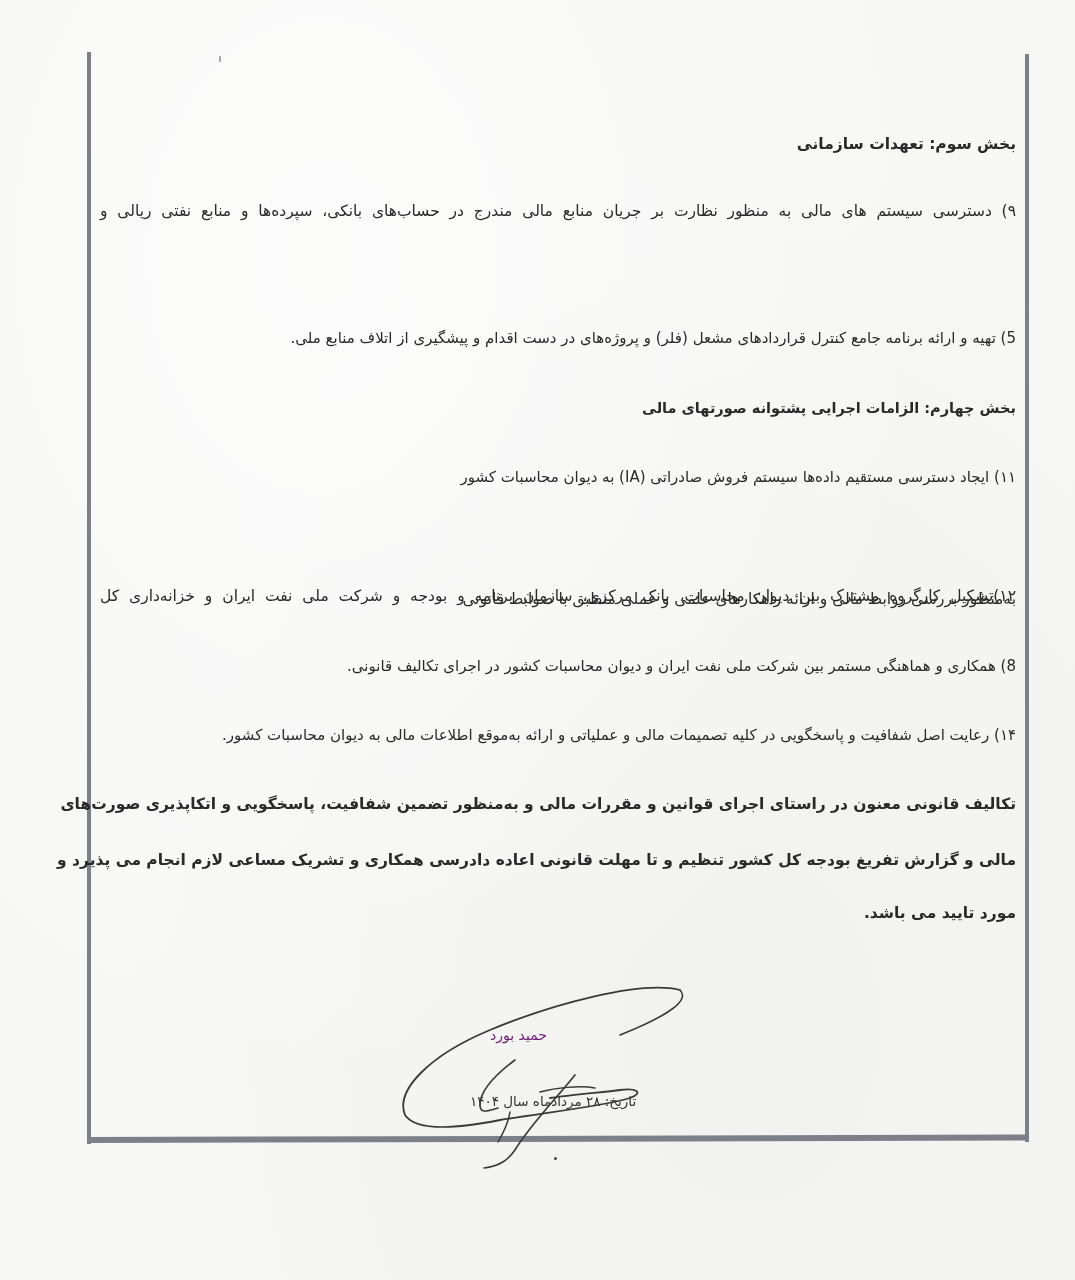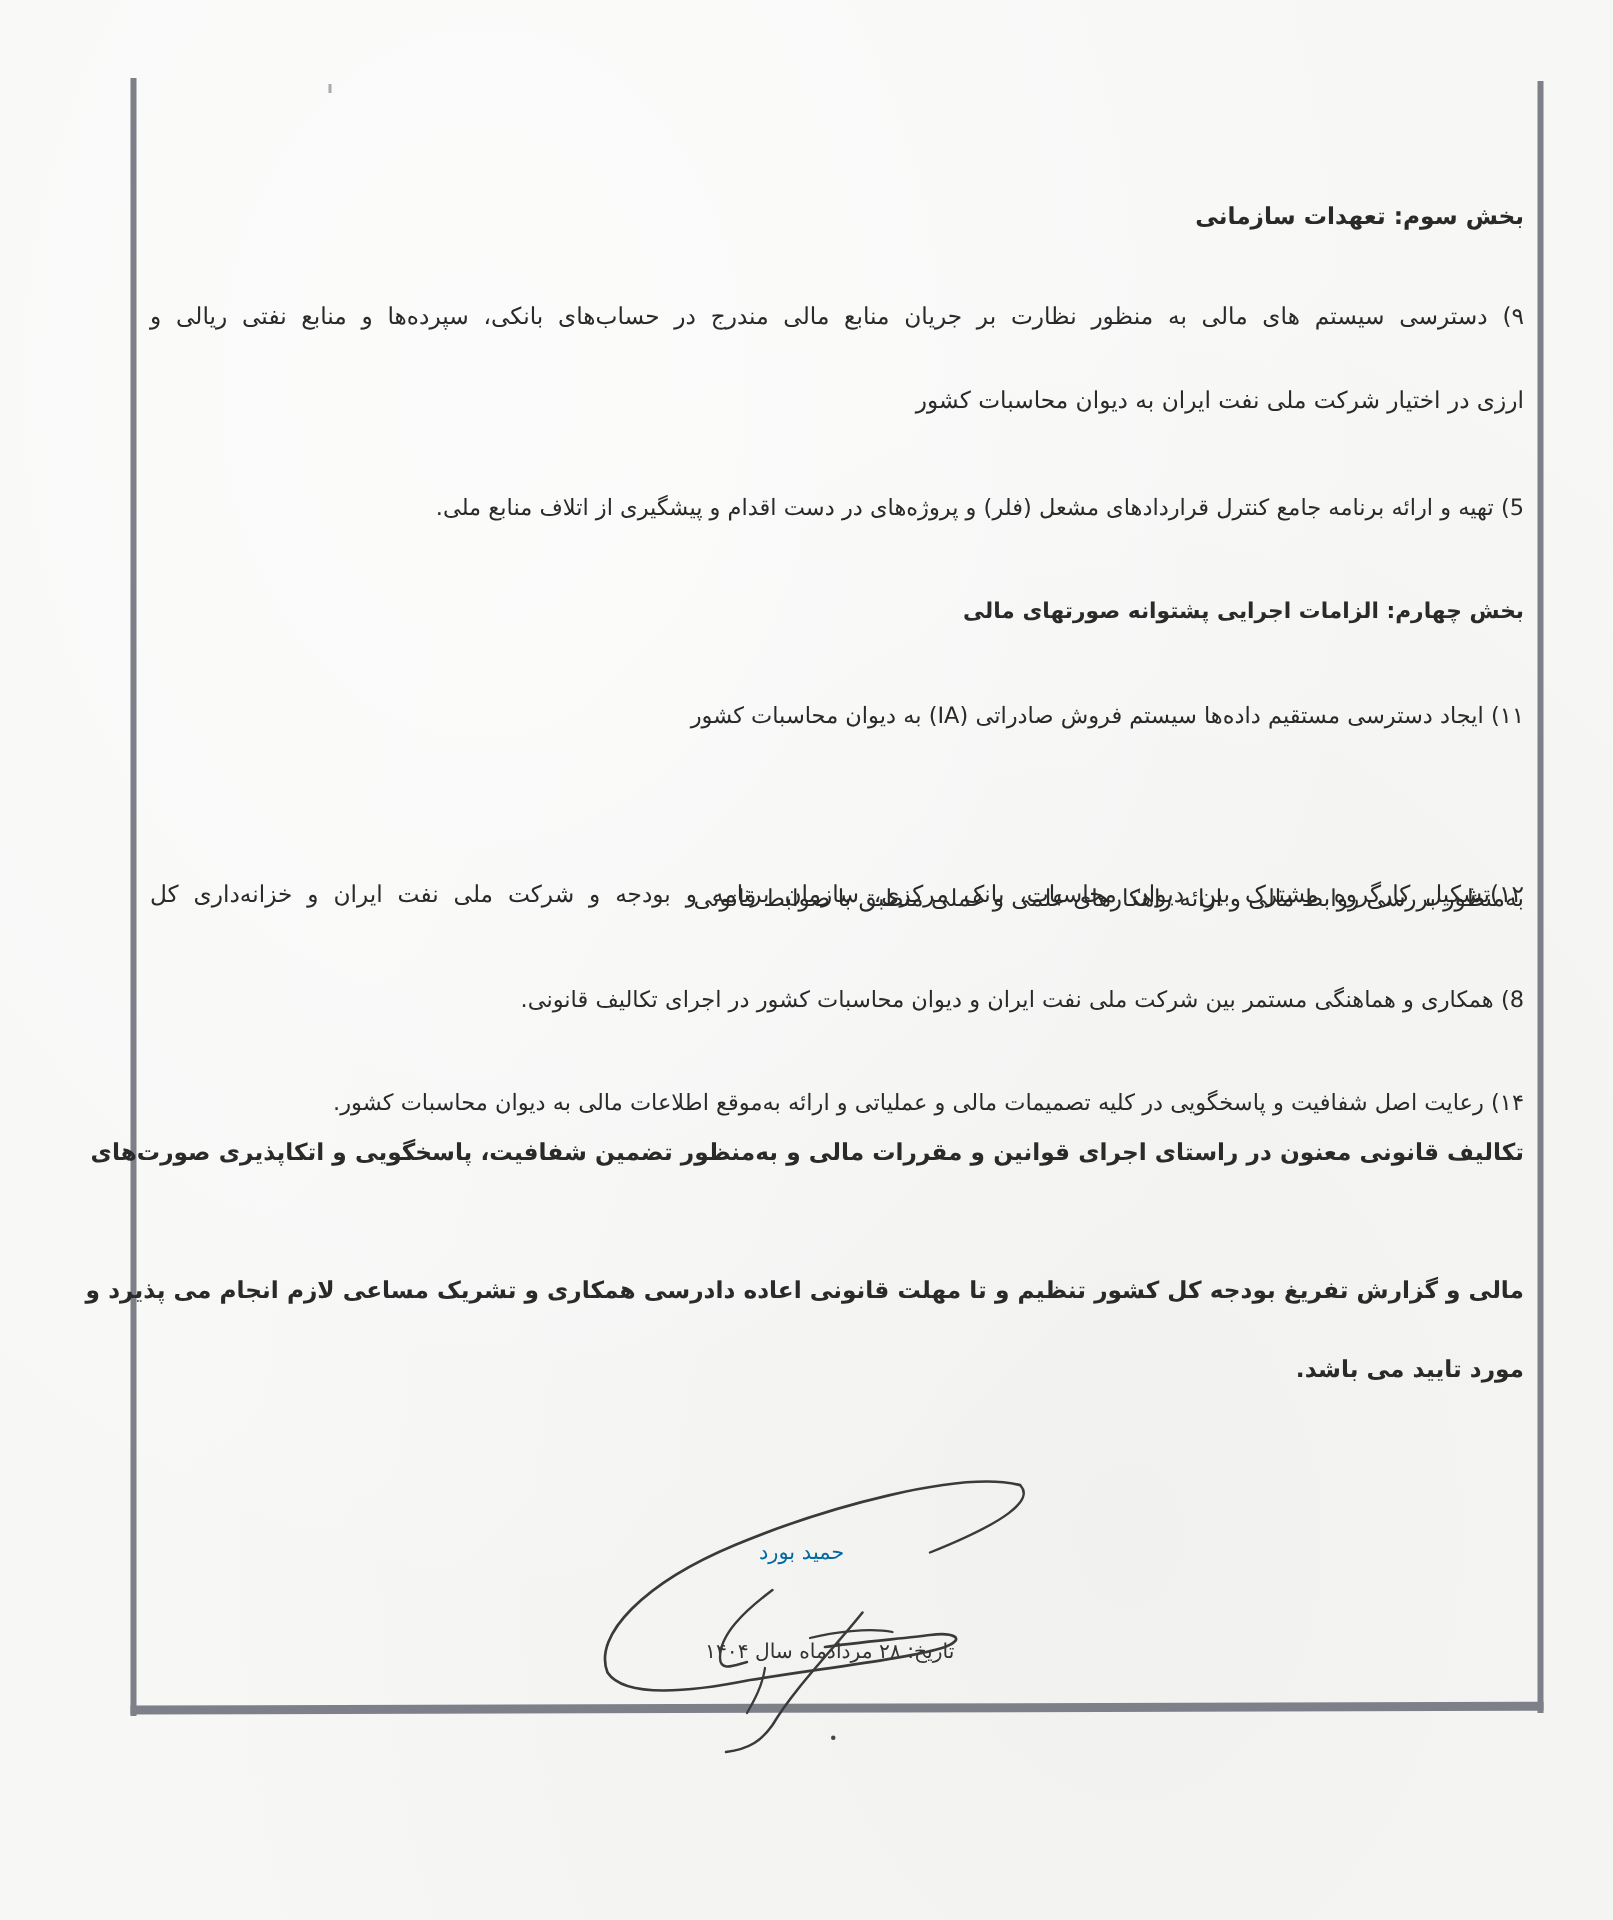--- a/index.html
+++ b/index.html
@@ -75,22 +75,21 @@
     }
     .bold {
       font-weight: bold;
     }
     .sig-name {
       position: absolute;
       left: 490px;
       top: 1027px;
       font-size: 14px;
       direction: rtl;
-      color: #0369a1;
-      margin-left: 16px;
+      color: #701a75;
     }
     .sig-date {
       position: absolute;
       left: 470px;
       top: 1093px;
       font-size: 13.5px;
       direction: rtl;
       color: #333;
       white-space: nowrap;
     }
@@ -128,36 +127,35 @@
 
 <div class="frame-left"></div>
 <div class="frame-right"></div>
 <div class="frame-bottom"></div>
 
 <div class="content">
 
   <div class="line heading" style="top:132px;">بخش سوم: تعهدات سازمانی</div>
 
   <div class="line full" style="top:199px;">۹) دسترسی سیستم های مالی به منظور نظارت بر جریان منابع مالی مندرج در حساب‌های بانکی، سپرده‌ها و منابع نفتی ریالی و</div>
-  <div class="line" style="top:255px;">ارزی در اختیار شرکت ملی نفت ایران به دیوان محاسبات کشور</div>
 
   <div class="line" style="top:326px; font-size:15px;">5) تهیه و ارائه برنامه جامع کنترل قراردادهای مشعل (فلر) و پروژه‌های در دست اقدام و پیشگیری از اتلاف منابع ملی.</div>
 
   <div class="line heading" style="top:396px; font-size:14.5px;">بخش چهارم: الزامات اجرایی  پشتوانه صورتهای مالی</div>
 
   <div class="line" style="top:465px; font-size:15px;">۱۱) ایجاد دسترسی مستقیم داده‌ها سیستم فروش صادراتی (IA) به  دیوان محاسبات کشور</div>
 
   <div class="line full" style="top:540px;margin-top:44px;">۱۲)تشکیل کارگروه مشترک بین دیوان محاسبات، بانک مرکزی، سازمان برنامه و بودجه و شرکت ملی نفت ایران و خزانه‌داری کل</div>
   <div class="line" style="top:587px;">به‌منظور بررسی روابط مالی و ارائه راهکارهای علمی و عملی منطبق با ضوابط قانونی</div>
 
   <div class="line" style="top:654px; font-size:15px;">8) همکاری و هماهنگی مستمر بین شرکت ملی نفت ایران و دیوان محاسبات کشور در اجرای تکالیف قانونی.</div>
 
   <div class="line" style="top:723px; font-size:15px;">۱۴) رعایت اصل شفافیت و پاسخگویی در کلیه تصمیمات مالی و عملیاتی و ارائه به‌موقع اطلاعات مالی به دیوان محاسبات کشور.</div>
 
-  <div class="line full bold" style="top:756px;">تکالیف قانونی معنون در راستای اجرای قوانین و مقررات مالی و به‌منظور تضمین شفافیت، پاسخگویی و اتکاپذیری صورت‌های</div>
+  <div class="line full bold" style="top:792px;">تکالیف قانونی معنون در راستای اجرای قوانین و مقررات مالی و به‌منظور تضمین شفافیت، پاسخگویی و اتکاپذیری صورت‌های</div>
   <div class="line full bold" style="top:848px;">مالی و گزارش تفریغ بودجه کل کشور تنظیم و تا مهلت قانونی اعاده دادرسی همکاری و تشریک مساعی لازم انجام می پذیرد و</div>
   <div class="line bold" style="top:901px;margin-left:12px;">مورد تایید می باشد.</div>
 </div>
 
 <div class="sig-name">حمید بورد</div>
 <div class="sig-date">تاریخ: ۲۸ مردادماه سال ۱۴۰۴</div>
 
 <svg class="signature" viewBox="0 0 320 190">
   <path d="M 300 10 C 260 0, 170 25, 110 50 C 50 75, 15 110, 25 135 C 35 150, 70 150, 120 140 C 170 132, 230 125, 250 118 C 265 112, 255 108, 240 110 C 225 112, 190 115, 170 118" fill="none" stroke="#3a3a3a" stroke-width="1.8" stroke-linecap="round"></path>
   <path d="M 300 10 C 310 20, 290 35, 240 55" fill="none" stroke="#3a3a3a" stroke-width="1.6" stroke-linecap="round"></path>

